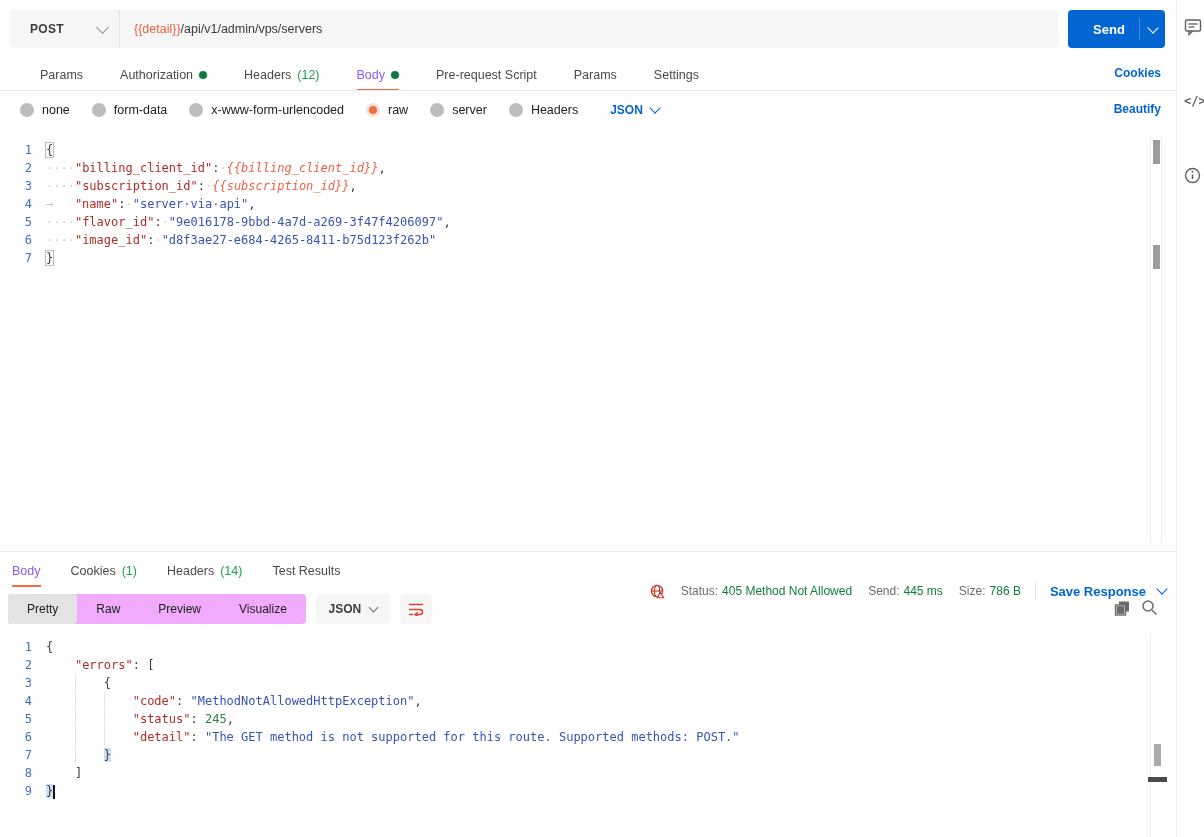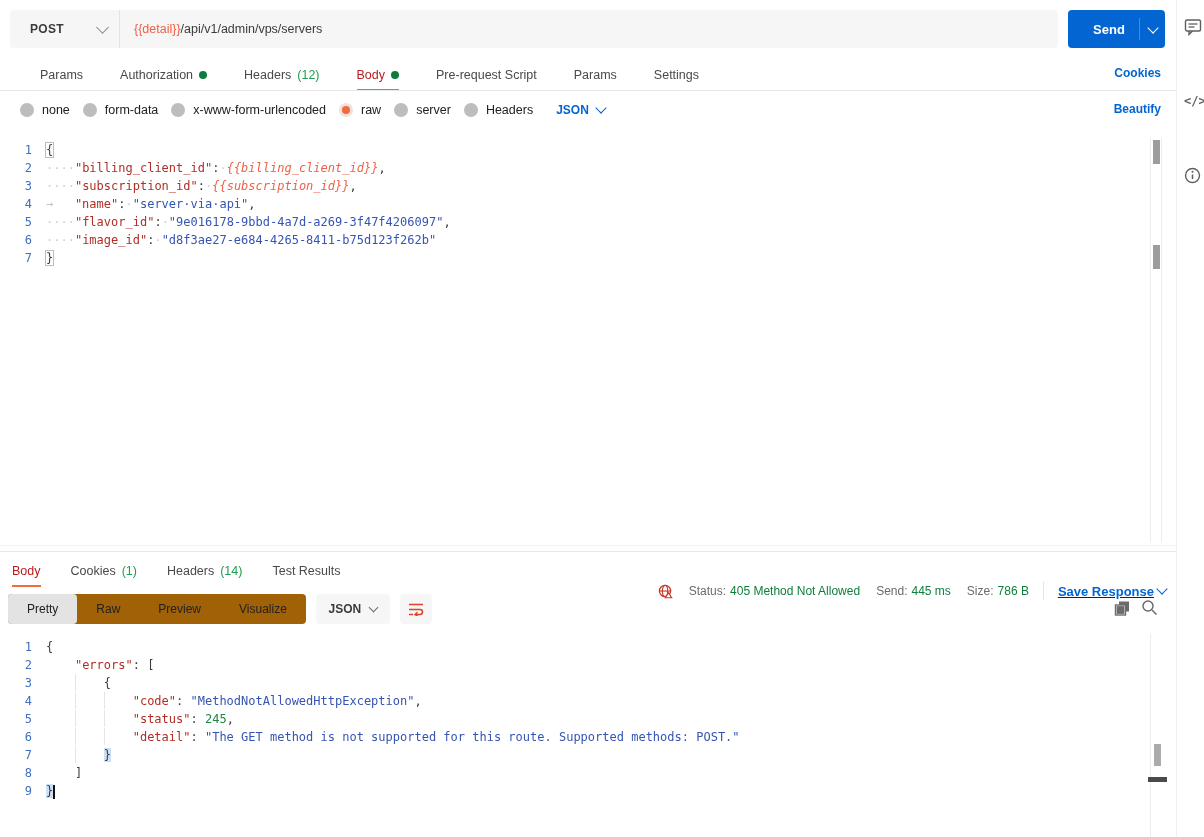--- a/index.html
+++ b/index.html
@@ -17,27 +17,27 @@
   .send-btn { left:1068px; top:10px; width:97px; height:38px; background:#0265D2; border-radius:4px; display:flex; align-items:center; cursor:pointer;justify-content:center; }
   .send-label { color:#fff; font-size:13px; font-weight:700; padding-left:17px; }
   .send-sep { width:1px; height:22px; background:rgba(255,255,255,.25); margin-left:14px; }
   .send-chev { width:8px; height:8px; border-right:1.6px solid #fff; border-bottom:1.6px solid #fff; transform:rotate(45deg); margin:-3px 0 0 9px; }
 
   
   .req-tabs { left:16px; top:60px; height:30px; display:flex; gap:37px; align-items:center;margin-left:24px; }
   .tab { position:relative; height:30px; display:flex; align-items:center; gap:6px; font-size:12.5px; color:#494949; cursor:pointer; white-space:nowrap; }
   .tab .t-badge { color:#1F9D4F; }
   .tab .t-dot { width:8px; height:8px; border-radius:50%; background:#0C7C3C; }
-  .tab.active { color:#b91c1c; font-weight:500; }
+  .tab.active { color:#8b5cf6; font-weight:500; }
   .tab.active::after { content:''; position:absolute; left:0; right:0; bottom:-1px; height:2px; background:#F26B3A; }
   .hdivider { left:0; width:1176px; height:1px; background:#E8E8E8; }
   .link-blue { color:#0265D2; font-size:12px; font-weight:600; cursor:pointer; }
 
   
-  .body-type-row { left:20px; top:95px; height:30px; display:flex; gap:13px; align-items:center; }
+  .body-type-row { left:20px; top:95px; height:30px; display:flex; gap:22px; align-items:center; }
   .radio-item { display:flex; align-items:center; gap:8px; font-size:12.5px; color:#212121; cursor:pointer; }
   .radio { width:14px; height:14px; border-radius:50%; background:#BDBDBD; position:relative; }
   .radio.selected { background:#EFE2DC; }
   .radio.selected::after { content:''; position:absolute; inset:3px; border-radius:50%; background:#F26B3A; }
   .lang-dd { display:flex; align-items:center; gap:8px; cursor:pointer; margin-left:10px; }
   .lang-dd .lbl { color:#0265D2; font-size:12px; font-weight:700; }
   .chev-blue { width:8px; height:8px; border-right:1.6px solid #0265D2; border-bottom:1.6px solid #0265D2; transform:rotate(45deg); margin-top:-4px; }
 
   
   .editor { left:0; font-family:"DejaVu Sans Mono", monospace; font-size:12px; line-height:18px; }
@@ -59,25 +59,25 @@
   .scroll-track { border-left:1px solid #ECECEC; border-right:1px solid #ECECEC; }
   .scroll-thumb { background:#9D9D9D; }
 
   
   .resp-tabs { left:12px; top:552px; height:38px; display:flex; gap:30px; align-items:center; }
   .meta-row { top:572px; right:38px; height:38px; display:flex; align-items:center; font-size:12px; }
   .meta-label { color:#6B6B6B; margin-right:4px; }
   .meta-val { color:#0F7E3C; }
   .meta-gap { width:16px; }
   .meta-sep { width:1px; height:18px; background:#E3E3E3; margin:0 14px; }
-  .save-resp { display:flex; align-items:center; gap:4px; cursor:pointer;text-decoration:underline; }
+  .save-resp { display:flex; align-items:center; gap:12px; cursor:pointer; }
   .save-resp .lbl { color:#0265D2; font-size:13px; font-weight:700; }
 
   .resp-toolbar { left:8px; top:594px; height:30px; display:flex; align-items:center; gap:10px; }
-  .seg { display:flex; background:#a16207; border-radius:4px; height:30px; }
+  .seg { display:flex; background:#f0abfc; border-radius:4px; height:30px; }
   .seg .seg-item { padding:0 19px; line-height:30px; font-size:12px; color:#212121; cursor:pointer; border-radius:4px; }
   .seg .seg-item.selected { background:#E3E3E3; }
   .tool-box { height:30px; background:#F6F6F6; border-radius:4px; display:flex; align-items:center; justify-content:center; cursor:pointer; }
   .resp-lang { width:74px; gap:9px; }
   .resp-lang .lbl { font-size:12px; font-weight:700; color:#3B3B3B; }
   .chev-dark { width:7px; height:7px; border-right:1.5px solid #6B6B6B; border-bottom:1.5px solid #6B6B6B; transform:rotate(45deg); margin-top:-3px; }
   .wrap-box { width:32px; }
 
   .icon-btn { cursor:pointer; }
 

